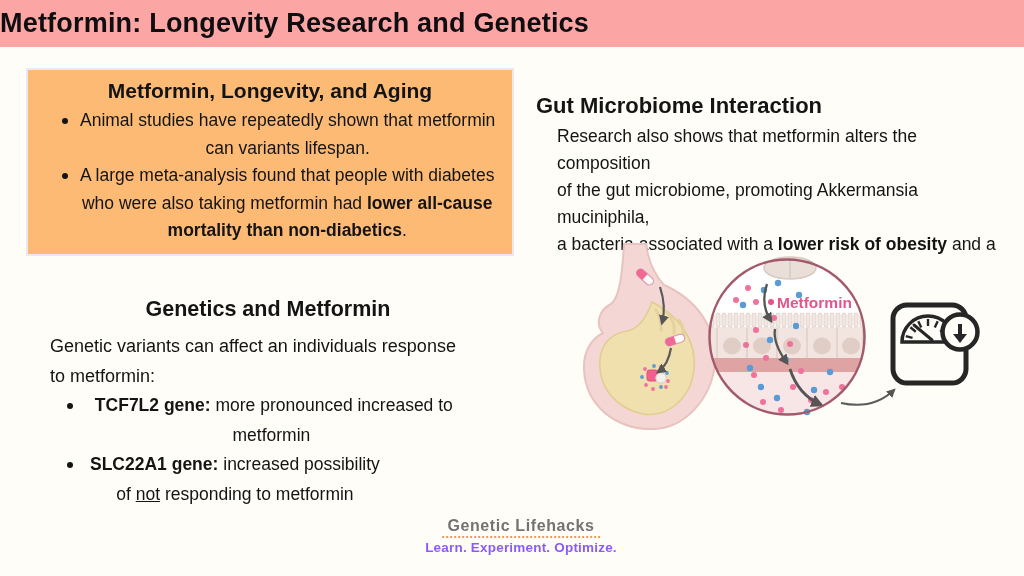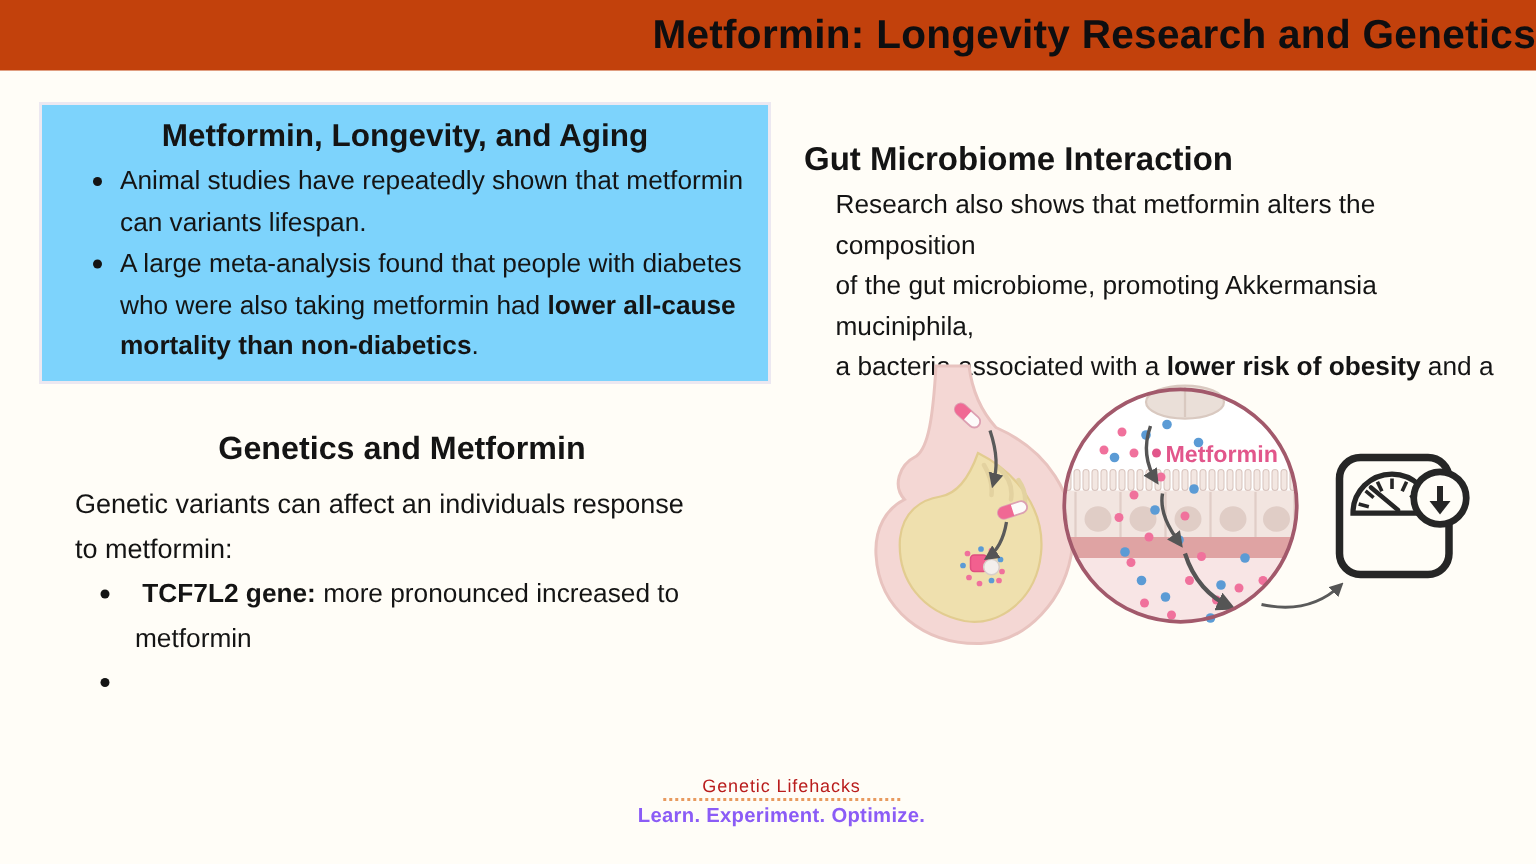--- a/index.html
+++ b/index.html
@@ -5,61 +5,61 @@
   * { margin:0; padding:0; box-sizing:border-box; }
   html,body { width:1024px; height:576px; overflow:hidden; }
   body {
     position:relative;
     font-family:"Liberation Sans", sans-serif;
     background:#fffdf7;
     color:#141414;
   }
   .header {
     position:absolute; left:0; top:0; width:1024px; height:47px;
-    background:#c2410c; display:flex; align-items:center; justify-content:flex-end;
+    background:#fca5a5; display:flex; align-items:center; justify-content:flex-start;
   }
   .header h1 { font-size:27px; font-weight:bold; color:#0e0e10; letter-spacing:0.2px; }
 
   
   .longevity-box {
     position:absolute; left:26px; top:68px; width:488px; height:188px;
-    background:#7dd3fc; border:2px solid #ece8f1; padding:9px 14px 0 14px;
+    background:#fdba74; border:2px solid #ece8f1; padding:9px 14px 0 14px;
   }
   .box-heading { text-align:center; font-size:21px; font-weight:bold; margin-bottom:4px; }
-  .bullet-row { display:flex; padding-left:20px; font-size:17.5px; line-height:27.5px; }
+  .bullet-row { display:flex; padding-left:20px; font-size:17.5px; line-height:27.5px;text-align:center; }
   .bullet-dot {
     width:6px; height:6px; border-radius:50%; background:#141414;
     flex:0 0 6px; margin-top:11px; margin-right:12px;
   }
   .b { font-weight:bold; }
   .i { }
   .u { text-decoration:underline; }
 
   
   .genetics {
-    position:absolute; left:26px; top:287px; width:484px;
+    position:absolute; left:26px; top:297px; width:484px;
   }
   .genetics .section-heading { text-align:center; font-size:21.5px; font-weight:bold; }
   .genetics .intro { margin-top:9px; padding-left:24px; font-size:18px; line-height:30px; }
   .genetics .bullet-row { padding-left:41px; line-height:29.5px; }
   .genetics .bullet-dot { margin-right:17px; margin-top:12px; }
 
   
   .gut {
     position:absolute; left:536px; top:93px; width:466px;
   }
   .gut .section-heading { text-align:left; font-size:22px; font-weight:bold; margin-bottom:4px; }
   .gut .gut-body { font-size:17.5px; line-height:27px;margin-left:21px; }
 
   
   .illustration { position:absolute; left:558px; top:240px; width:462px; height:205px; }
 
   
   .logo { position:absolute; left:521px; top:517px; transform:translateX(-50%); text-align:center; }
-  .logo-name { font-size:12px; font-weight:normal; color:#b91c1c; letter-spacing:0.6px; }
+  .logo-name { font-size:16px; font-weight:bold; color:#737373; letter-spacing:0.6px; }
   .logo-divider { width:158px; margin:1px auto 2px auto; border-top:2px dotted #e89a5f; }
   .logo-tagline { font-size:13.5px; font-weight:bold; color:#8b5cf6; letter-spacing:0.2px; }
 </style>
 </head>
 <body>
 
 <div class="header">
   <h1>Metformin: Longevity Research and Genetics</h1>
 </div>
 
@@ -77,20 +77,21 @@
 
 <div class="genetics">
   <div class="section-heading">Genetics and Metformin</div>
   <div class="intro"><span>Genetic variants can affect an individuals response</span><br><span>to metformin:</span></div>
   <div class="bullet-row">
     <span class="bullet-dot"></span>
     <div><span class="b">&nbsp;TCF7L2 gene:</span><span> more pronounced increased to</span><br><span>metformin</span></div>
   </div>
   <div class="bullet-row">
     <span class="bullet-dot"></span>
+    <div><span class="b">SLC22A1 gene:</span><span> increased possibility</span><br><span>of </span><span class="u">not</span><span> responding to metformin</span></div>
   </div>
 </div>
 
 <div class="gut">
   <div class="section-heading">Gut Microbiome Interaction</div>
   <div class="gut-body"><span>Research also shows that metformin alters the composition</span><br><span>of the gut microbiome, promoting </span><span class="i">Akkermansia muciniphila,</span><br><span>a bacteria associated with a </span><span class="b">lower risk of obesity</span><span> and a</span><br></div>
 </div>
 
 <svg class="illustration" viewBox="0 0 462 205">
   <defs>

